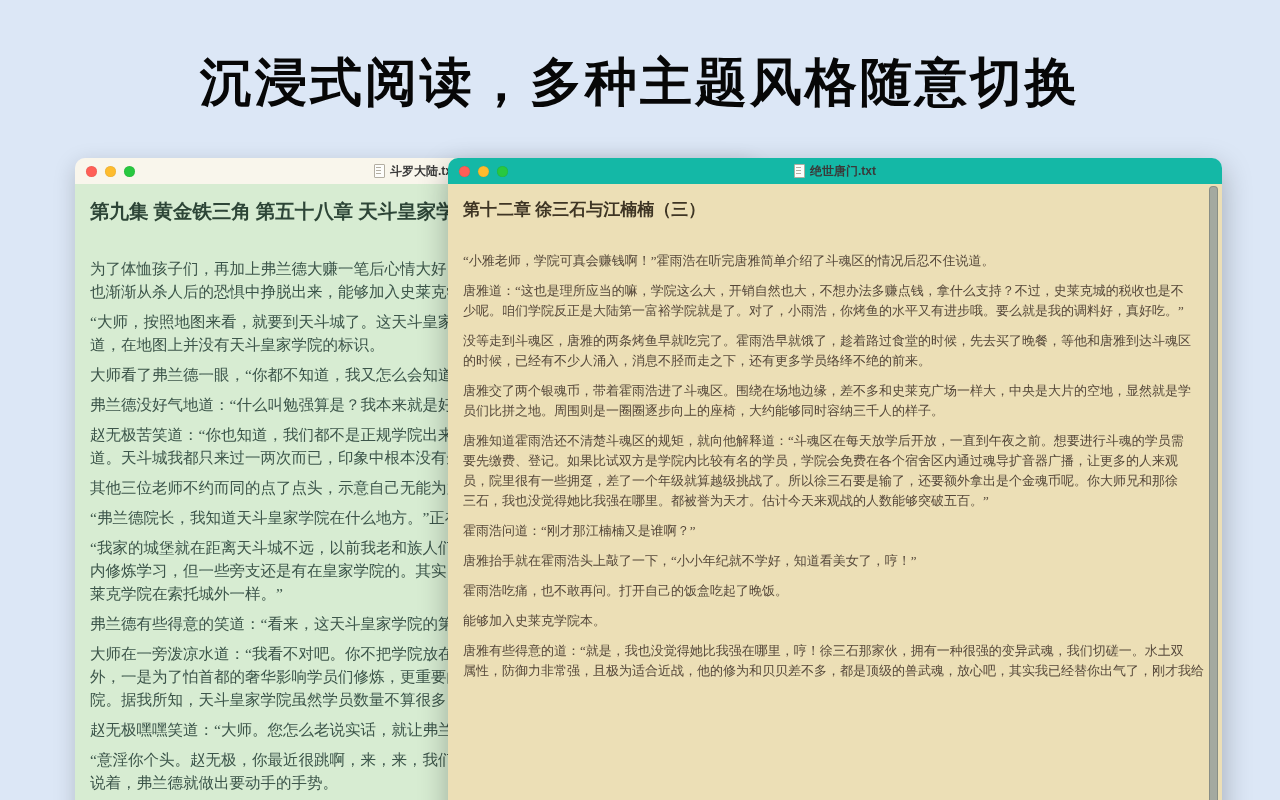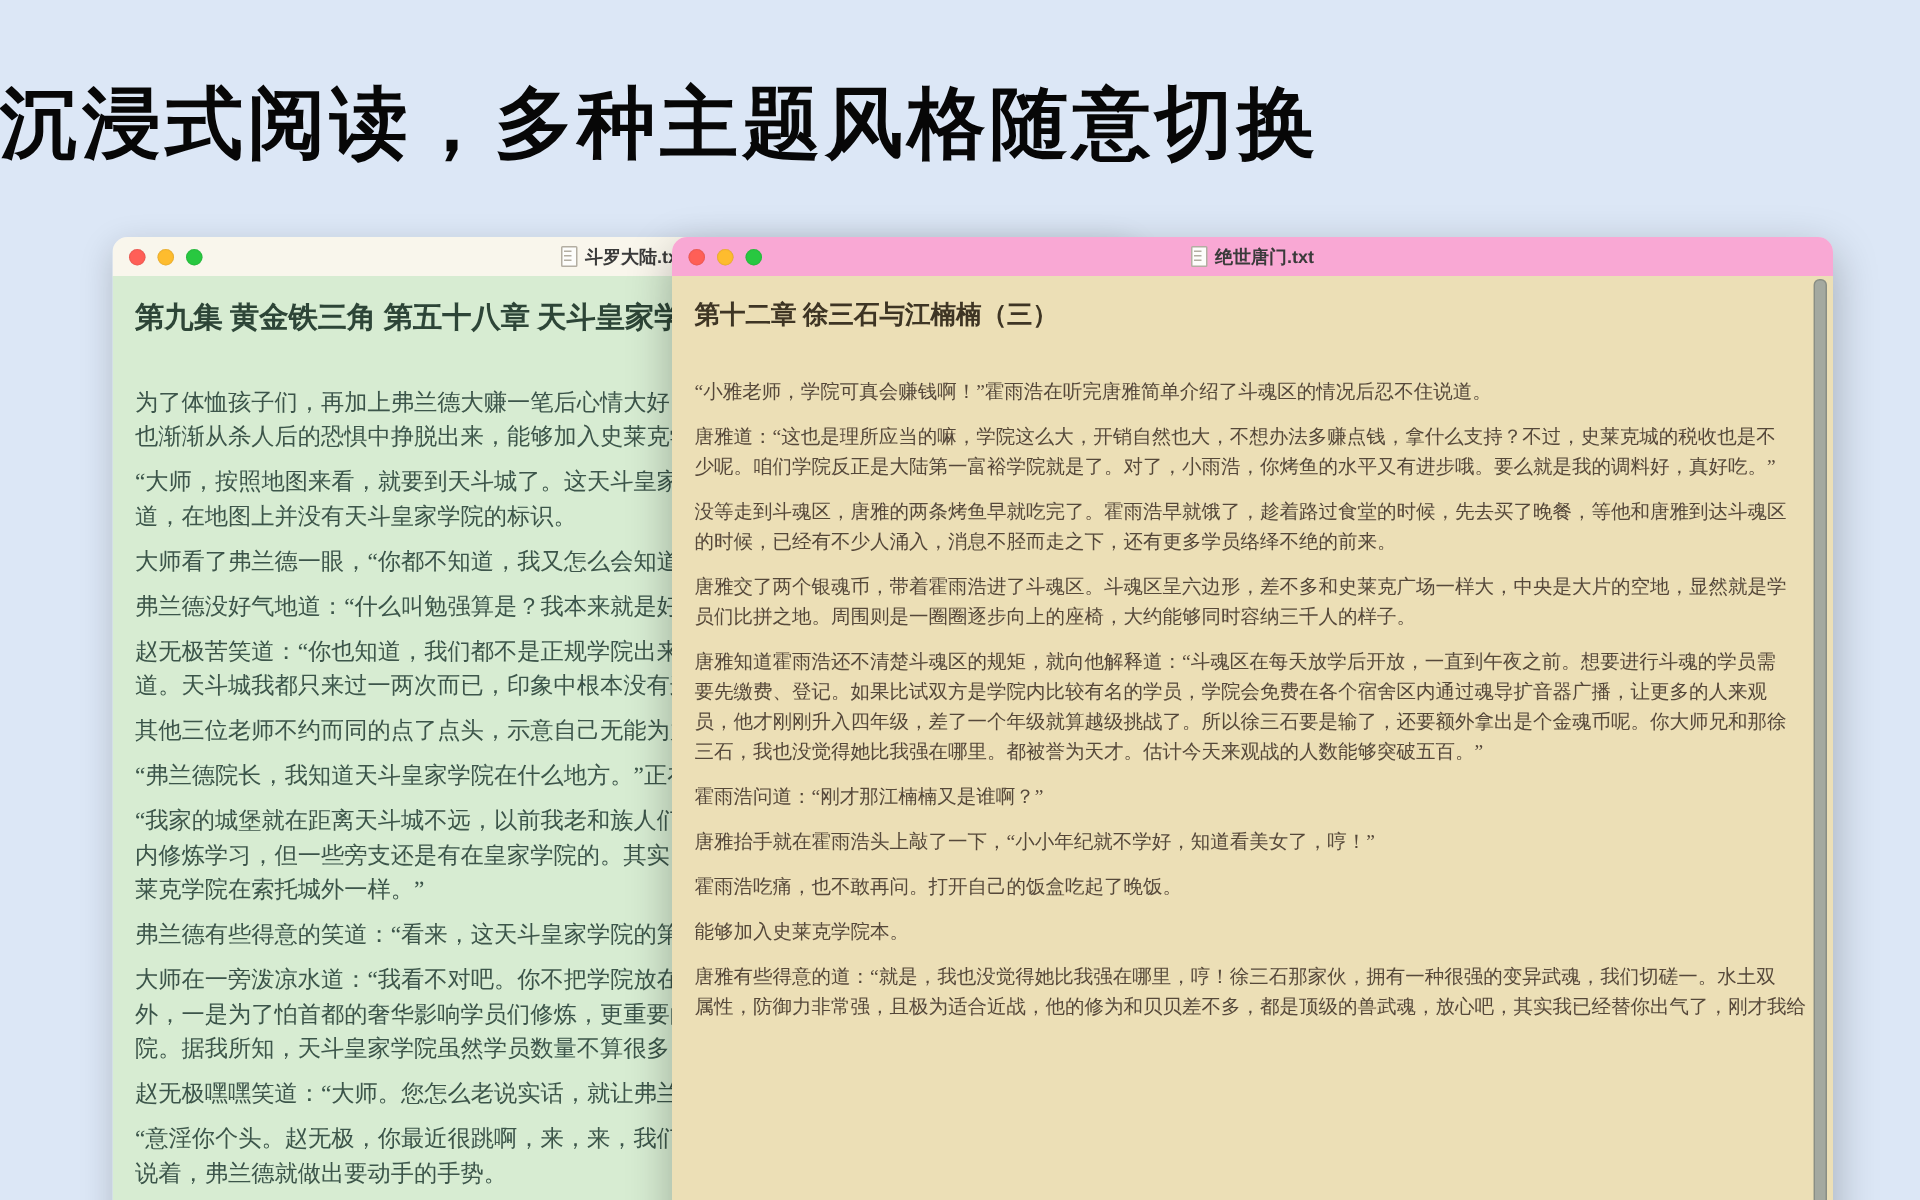--- a/index.html
+++ b/index.html
@@ -1,30 +1,30 @@
 <!DOCTYPE html>
 <html><head>
 <meta charset="utf-8">
 <style>
   html,body{margin:0;padding:0;}
   .stage{position:relative;width:1280px;height:800px;overflow:hidden;
          background:#dce7f6;font-family:"Liberation Serif",serif;}
-  .headline{position:absolute;top:48px;left:0;width:100%;margin:0;text-align:left;
+  .headline{position:absolute;top:48px;left:0;width:100%;margin:0;text-align:center;
             font-size:52px;font-weight:900;letter-spacing:3px;color:#070707;
             font-family:"Liberation Serif",serif;}
   
   .window{position:absolute;border-radius:10px 10px 0 0;overflow:hidden;}
   .win-left{left:75px;top:158px;width:680px;height:680px;z-index:1;
             box-shadow:0 6px 22px rgba(0,0,0,.18);}
   .win-right{left:448px;top:158px;width:774px;height:680px;z-index:2;
              box-shadow:0 10px 30px rgba(0,0,0,.28);}
   .titlebar{position:relative;height:26px;display:flex;align-items:center;
             font-family:"Liberation Sans",sans-serif;border-bottom:1px solid rgba(0,0,0,.07);}
   .tb-left{background:#f9f6ec;}
-  .tb-right{background:#f9a8d4;}
+  .tb-right{background:#14b8a6;}
   .lights{display:flex;gap:8px;padding-left:11px;}
   .light{width:11px;height:11px;border-radius:50%;display:inline-block;
          box-shadow:inset 0 0 1px rgba(0,0,0,.25);}
   .light.red{background:#ff5f57;} .light.yellow{background:#febc2e;} .light.green{background:#28c840;}
   .titlewrap{position:absolute;left:50%;transform:translateX(-50%);display:flex;
              align-items:center;gap:5px;white-space:nowrap;}
   .docicon{display:inline-block;width:9px;height:12px;background:#fdfdfb;
            border:1px solid #b3aea2;border-radius:1px;position:relative;}
   .docicon::after{content:"";position:absolute;left:1px;top:2px;width:5px;height:1px;
                   background:#b3aea2;box-shadow:0 3px 0 #b3aea2,0 6px 0 #b3aea2;}
@@ -136,27 +136,27 @@
           </div>
           <div class="para">
             <div class="tline">唐雅道：“这也是理所应当的嘛，学院这么大，开销自然也大，不想办法多赚点钱，拿什么支持？不过，史莱克城的税收也是不</div>
             <div class="tline">少呢。咱们学院反正是大陆第一富裕学院就是了。对了，小雨浩，你烤鱼的水平又有进步哦。要么就是我的调料好，真好吃。”</div>
           </div>
           <div class="para">
             <div class="tline">没等走到斗魂区，唐雅的两条烤鱼早就吃完了。霍雨浩早就饿了，趁着路过食堂的时候，先去买了晚餐，等他和唐雅到达斗魂区</div>
             <div class="tline">的时候，已经有不少人涌入，消息不胫而走之下，还有更多学员络绎不绝的前来。</div>
           </div>
           <div class="para">
-            <div class="tline">唐雅交了两个银魂币，带着霍雨浩进了斗魂区。斗魂区呈六边形，差不多和史莱克广场一样大，中央是大片的空地，显然就是学</div>
+            <div class="tline">唐雅交了两个银魂币，带着霍雨浩进了斗魂区。围绕在场地边缘，差不多和史莱克广场一样大，中央是大片的空地，显然就是学</div>
             <div class="tline">员们比拼之地。周围则是一圈圈逐步向上的座椅，大约能够同时容纳三千人的样子。</div>
           </div>
           <div class="para">
             <div class="tline">唐雅知道霍雨浩还不清楚斗魂区的规矩，就向他解释道：“斗魂区在每天放学后开放，一直到午夜之前。想要进行斗魂的学员需</div>
             <div class="tline">要先缴费、登记。如果比试双方是学院内比较有名的学员，学院会免费在各个宿舍区内通过魂导扩音器广播，让更多的人来观</div>
-            <div class="tline">员，他才刚刚升入四年级，差了一个年级就算越级挑战了。所以徐三石要是输了，还要额外拿出是个金魂币呢。你大师兄和那徐</div>
+            <div class="tline">员，院里很有一些拥趸，差了一个年级就算越级挑战了。所以徐三石要是输了，还要额外拿出是个金魂币呢。你大师兄和那徐</div>
             <div class="tline">三石，我也没觉得她比我强在哪里。都被誉为天才。估计今天来观战的人数能够突破五百。”</div>
           </div>
           <div class="para">
             <div class="tline">霍雨浩问道：“刚才那江楠楠又是谁啊？”</div>
           </div>
           <div class="para">
             <div class="tline">唐雅抬手就在霍雨浩头上敲了一下，“小小年纪就不学好，知道看美女了，哼！”</div>
           </div>
           <div class="para">
             <div class="tline">霍雨浩吃痛，也不敢再问。打开自己的饭盒吃起了晚饭。</div>

